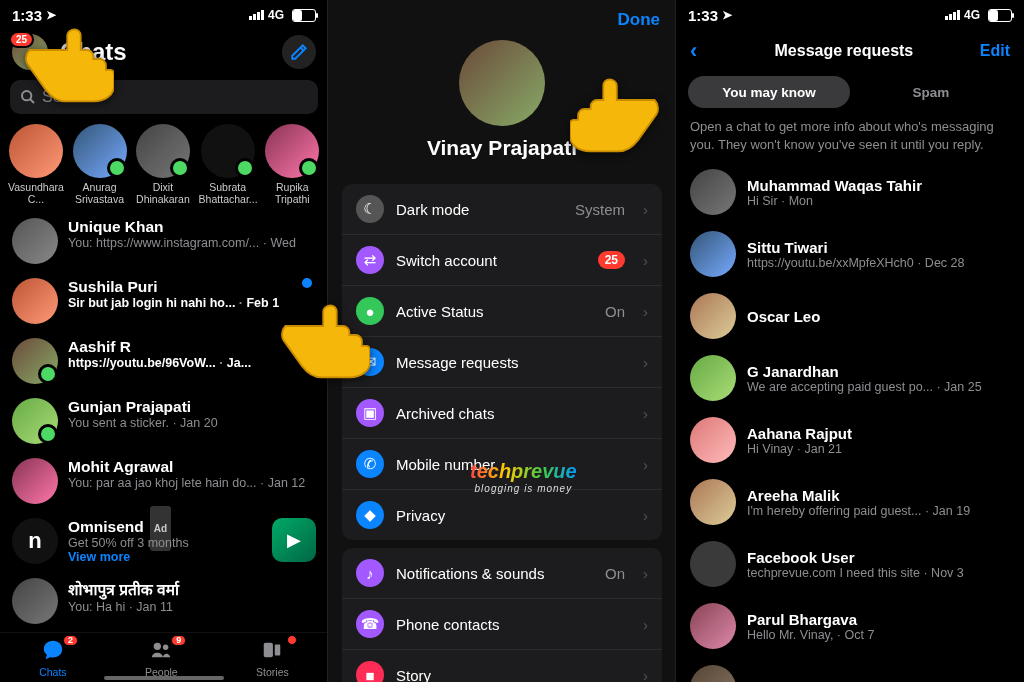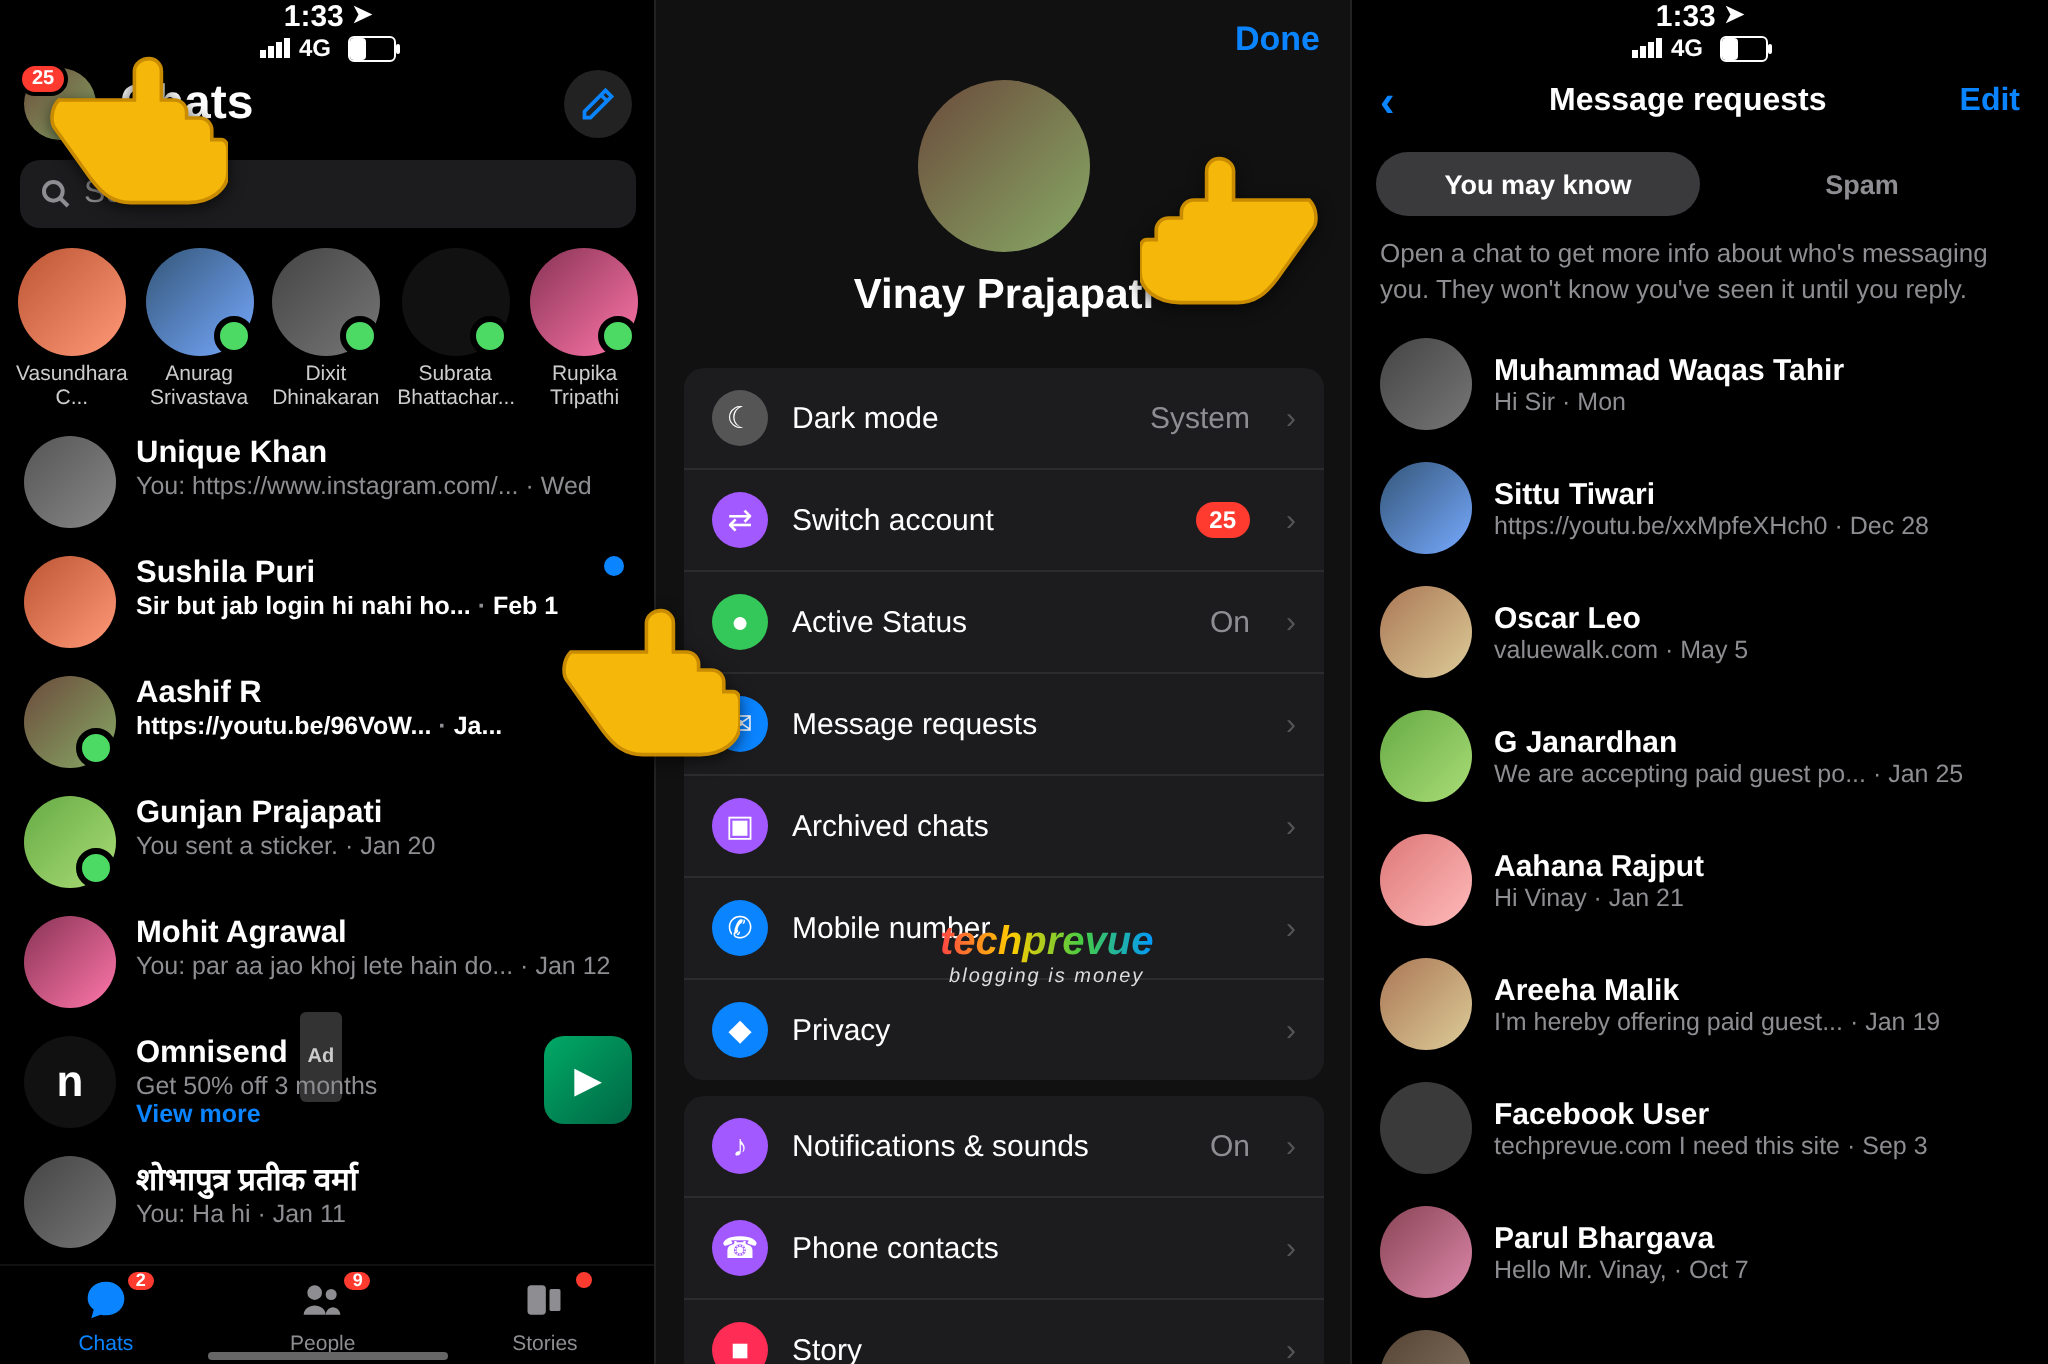--- a/index.html
+++ b/index.html
@@ -17,21 +17,21 @@
 }
 html,body{margin:0;padding:0;background:#111;color:var(--text);
   font-family:-apple-system,Helvetica,Arial,sans-serif;font-size:13px;}
 .viewport{position:relative;width:1024px;height:682px;margin:0 auto;background:#000;overflow:hidden;}
 .phone{position:absolute;top:0;bottom:0;background:#000;box-shadow:0 0 0 1px #222;}
 .phone.p1{left:0;width:328px;}
 .phone.p2{left:328px;width:348px;}
 .phone.p3{left:676px;width:348px;}
 
 
-.status{height:30px;display:flex;align-items:center;justify-content:space-between;padding:0 12px;font-size:15px;font-weight:600;flex-direction:column;}
+.status{height:30px;display:flex;align-items:center;justify-content:space-between;padding:0 12px;font-size:15px;font-weight:600;}
 .status .s-right{display:flex;align-items:center;gap:4px;font-size:12px;}
 .s-bars{display:inline-flex;gap:1px;align-items:flex-end}
 .s-bars i{width:3px;background:#fff;display:block;}
 .s-bars i:nth-child(1){height:4px}.s-bars i:nth-child(2){height:6px}.s-bars i:nth-child(3){height:8px}.s-bars i:nth-child(4){height:10px}
 .s-batt{width:22px;height:11px;border:1px solid #fff;border-radius:3px;position:relative;margin-left:4px;}
 .s-batt:after{content:"";position:absolute;right:-3px;top:3px;width:2px;height:5px;background:#fff;border-radius:1px;}
 .s-batt i{display:block;height:100%;width:40%;background:#fff;border-radius:2px;}
 .loc{font-size:12px;display:inline-block;transform:translateY(-2px)}
 
 
@@ -416,21 +416,20 @@
           <div class="avatar xs av3"></div>
           <div class="ctext">
             <div class="cname">Sittu Tiwari</div>
             <div class="csub">https://youtu.be/xxMpfeXHch0 · Dec 28</div>
           </div>
         </div>
         <div class="req-row">
           <div class="avatar xs av10"></div>
           <div class="ctext">
             <div class="cname">Oscar Leo</div>
-            <div class="csub">valuewalk.com · May 5</div>
           </div>
         </div>
         <div class="req-row">
           <div class="avatar xs av8"></div>
           <div class="ctext">
             <div class="cname">G Janardhan</div>
             <div class="csub">We are accepting paid guest po... · Jan 25</div>
           </div>
         </div>
         <div class="req-row">
@@ -444,21 +443,21 @@
           <div class="avatar xs av10"></div>
           <div class="ctext">
             <div class="cname">Areeha Malik</div>
             <div class="csub">I'm hereby offering paid guest... · Jan 19</div>
           </div>
         </div>
         <div class="req-row">
           <div class="avatar xs av11"></div>
           <div class="ctext">
             <div class="cname">Facebook User</div>
-            <div class="csub">techprevue.com I need this site · Sep 3</div>
+            <div class="csub">techprevue.com I need this site · Nov 3</div>
           </div>
         </div>
         <div class="req-row">
           <div class="avatar xs av12"></div>
           <div class="ctext">
             <div class="cname">Parul Bhargava</div>
             <div class="csub">Hello Mr. Vinay, · Oct 7</div>
           </div>
         </div>
         <div class="req-row">

